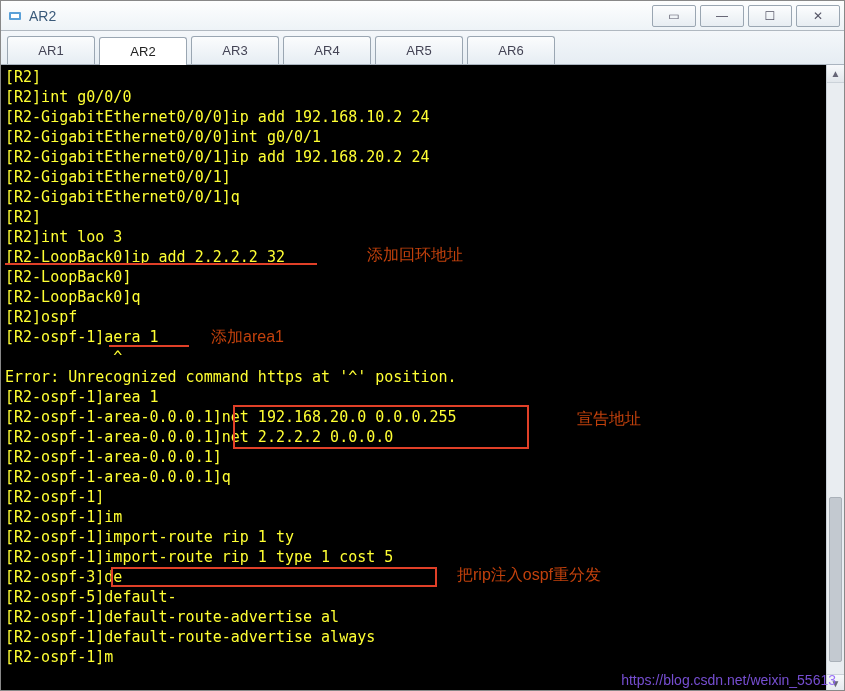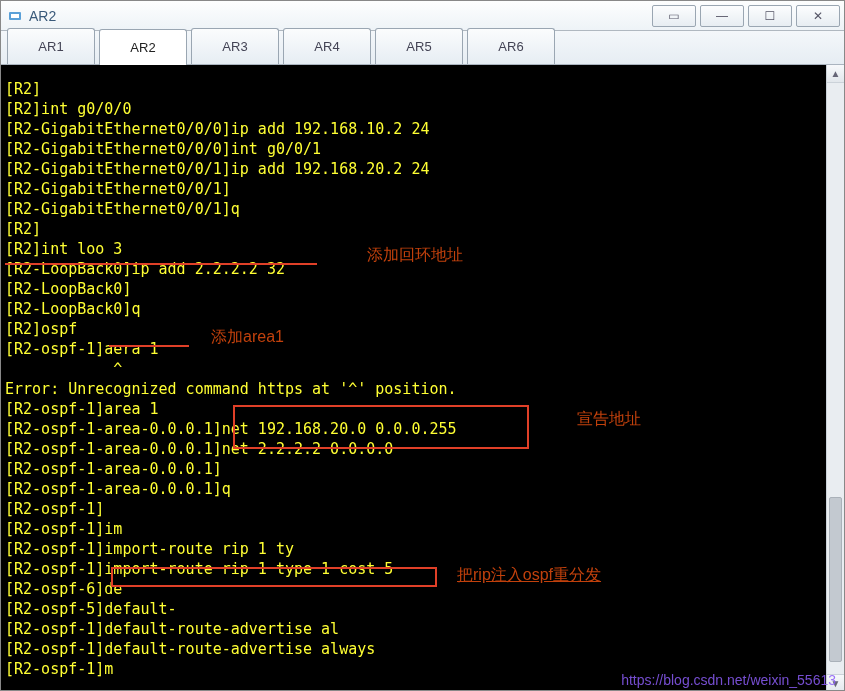--- a/index.html
+++ b/index.html
@@ -46,21 +46,21 @@
   .tabstrip {
     height: 34px;
     background: linear-gradient(#f4f7fa,#e6edf3);
     display: flex;
     align-items: flex-end;
     padding: 0 6px;
     border-bottom: 1px solid #aab4bf;
   }
   .tab {
     min-width: 88px;
-    height: 36px;
+    height: 28px;
     border: 1px solid #9aa6b2;
     border-bottom: none;
     background: linear-gradient(#fbfcfd,#e6edf3);
     margin-right: 4px;
     border-radius: 3px 3px 0 0;
     display: flex;
     align-items: center;
     justify-content: center;
     font-size: 13px;
     color: #445;
@@ -73,21 +73,21 @@
     color: #222;
   }
   .terminal-wrap {
     position: relative;
     height: calc(691px - 30px - 34px);
     background: #000;
   }
   .terminal {
     height: 100%;
     width: calc(100% - 18px);
-    padding: 14px 4px;
+    padding: 2px 4px;
     font-family: "Lucida Console","Consolas",monospace;
     font-size: 15px;
     line-height: 20px;
     color: #ffff33;
     overflow: hidden;
     position: relative;
   }
   .scrollbar {
     position: absolute;
     right: 0; top: 0; bottom: 0;
@@ -213,37 +213,37 @@
     <div class="tline">Error: Unrecognized command https at '^' position.</div>
     <div class="tline">[R2-ospf-1]area 1</div>
     <div class="tline">[R2-ospf-1-area-0.0.0.1]net 192.168.20.0 0.0.0.255</div>
     <div class="tline">[R2-ospf-1-area-0.0.0.1]net 2.2.2.2 0.0.0.0</div>
     <div class="tline">[R2-ospf-1-area-0.0.0.1]</div>
     <div class="tline">[R2-ospf-1-area-0.0.0.1]q</div>
     <div class="tline">[R2-ospf-1]</div>
     <div class="tline">[R2-ospf-1]im</div>
     <div class="tline">[R2-ospf-1]import-route rip 1 ty</div>
     <div class="tline">[R2-ospf-1]import-route rip 1 type 1 cost 5</div>
-    <div class="tline">[R2-ospf-6]de</div>
+    <div class="tline">[R2-ospf-3]de</div>
     <div class="tline">[R2-ospf-5]default-</div>
     <div class="tline">[R2-ospf-1]default-route-advertise al</div>
     <div class="tline">[R2-ospf-1]default-route-advertise always</div>
     <div class="tline">[R2-ospf-1]m</div>
 
     <div class="redline" style="left:4px; top:198px; width:312px;"></div>
     <div class="anno" style="left:366px; top:180px;">添加回环地址</div>
 
     <div class="redline" style="left:108px; top:280px; width:80px;"></div>
     <div class="anno" style="left:210px; top:262px;">添加area1</div>
 
     <div class="redbox" style="left:232px; top:340px; width:296px; height:44px;"></div>
     <div class="anno" style="left:576px; top:344px;">宣告地址</div>
 
     <div class="redbox" style="left:110px; top:502px; width:326px; height:20px;"></div>
-    <div class="anno" style="left:456px; top:500px;text-decoration:underline;">把rip注入ospf重分发</div>
+    <div class="anno" style="left:456px; top:500px;">把rip注入ospf重分发</div>
   </div>
 
   <div class="scrollbar">
     <div class="arrow" style="top:0;">▲</div>
     <div class="track">
       <div class="thumb"></div>
     </div>
     <div class="arrow down">▼</div>
   </div>
 

